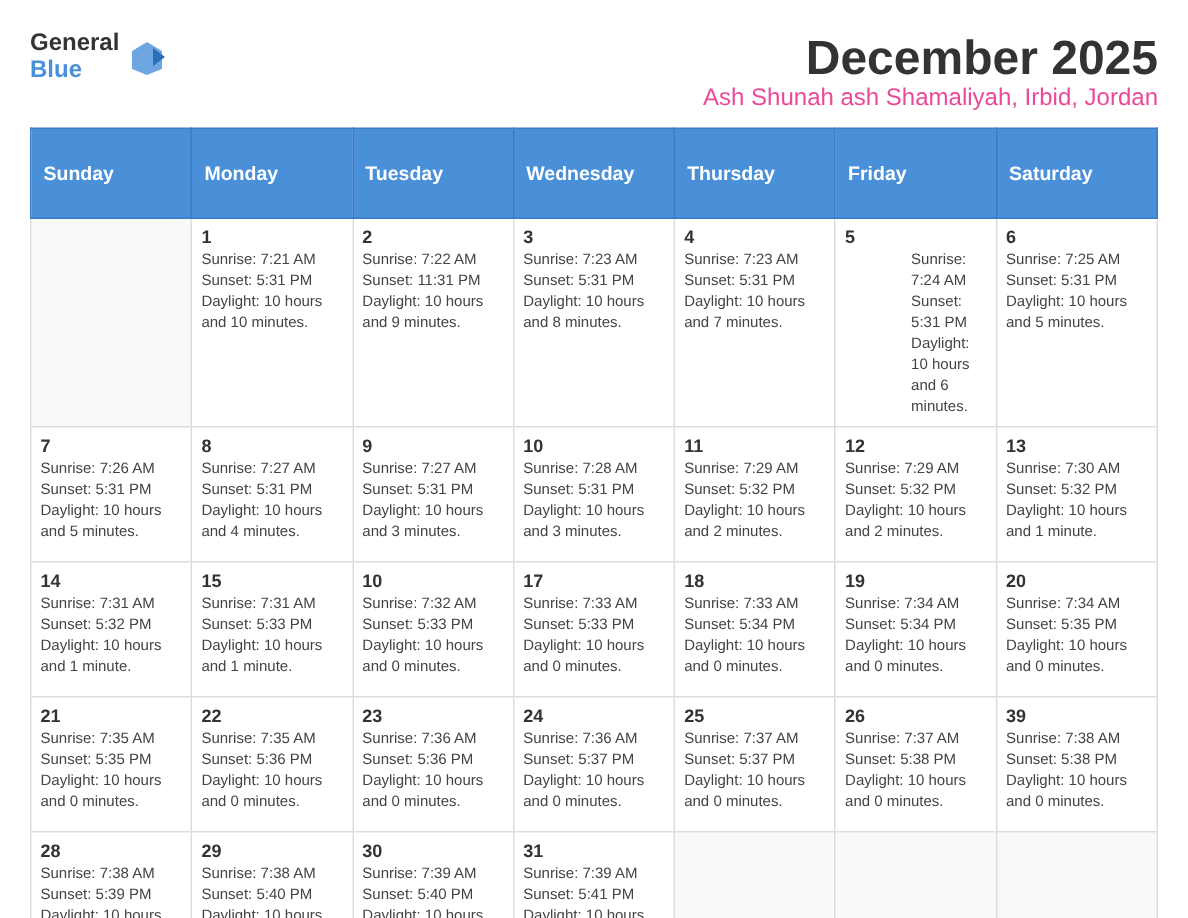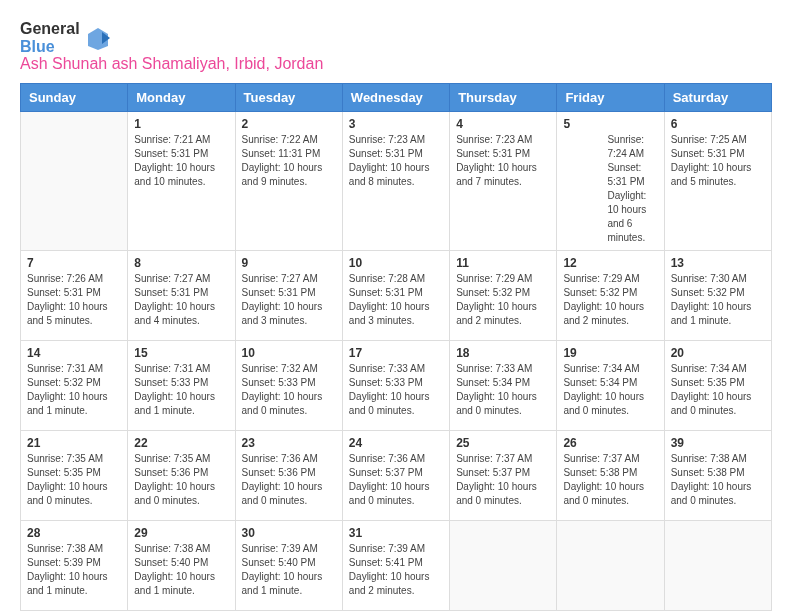--- a/index.html
+++ b/index.html
@@ -8,21 +8,20 @@
       background: #fff;
       width: 792px;
       min-height: 612px;
       padding: 20px;
     }
     .header-logo {
       display: flex;
       align-items: flex-start;
       justify-content: space-between;
       margin-bottom: 10px;
-      flex-direction: column;
     }
     .logo-area {
       display: flex;
       align-items: center;
     }
     .logo-text-general {
       font-size: 16px;
       font-weight: bold;
       color: #333;
       line-height: 1.1;
@@ -53,21 +52,21 @@
     .calendar {
       width: 100%;
       border-collapse: collapse;
       border: 1px solid #ccc;
     }
     .calendar th {
       background-color: #4a90d9;
       color: #fff;
       font-size: 13px;
       font-weight: bold;
-      padding: 6px 8px;
+      padding: 22px 8px;
       text-align: left;
       border: 1px solid #3a7bc8;
     }
     .calendar td {
       vertical-align: top;
       padding: 5px 6px;
       border: 1px solid #ddd;
       font-size: 10.5px;
       color: #333;
       width: 107px;
@@ -104,20 +103,21 @@
           <div class="logo-text-blue">Blue</div>
         </div>
         <svg class="logo-icon" viewBox="0 0 28 28">
           <path d="M14 4 L24 10 L24 22 L14 26 L4 22 L4 10 Z" fill="#4a90d9" opacity="0.8"></path>
           <path d="M18 8 L26 14 L18 20 Z" fill="#2a70b9"></path>
         </svg>
       </div>
     </div>
   </div>
   <div class="title-area">
+    <div class="main-title">December 2025</div>
     <div class="subtitle">Ash Shunah ash Shamaliyah, Irbid, Jordan</div>
   </div>
 </div>
 
 <table class="calendar">
   <thead>
     <tr>
     <th>Sunday</th>
         <th>Monday</th>
         <th>Tuesday</th>

